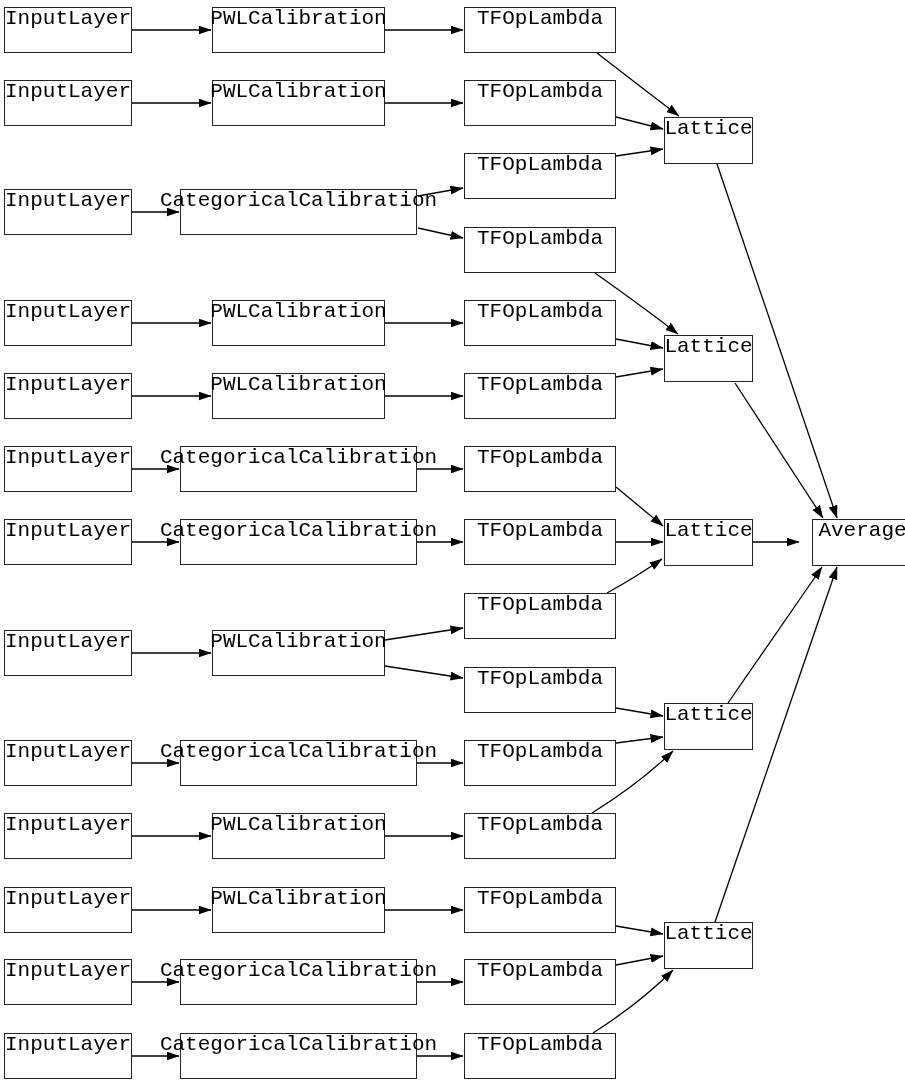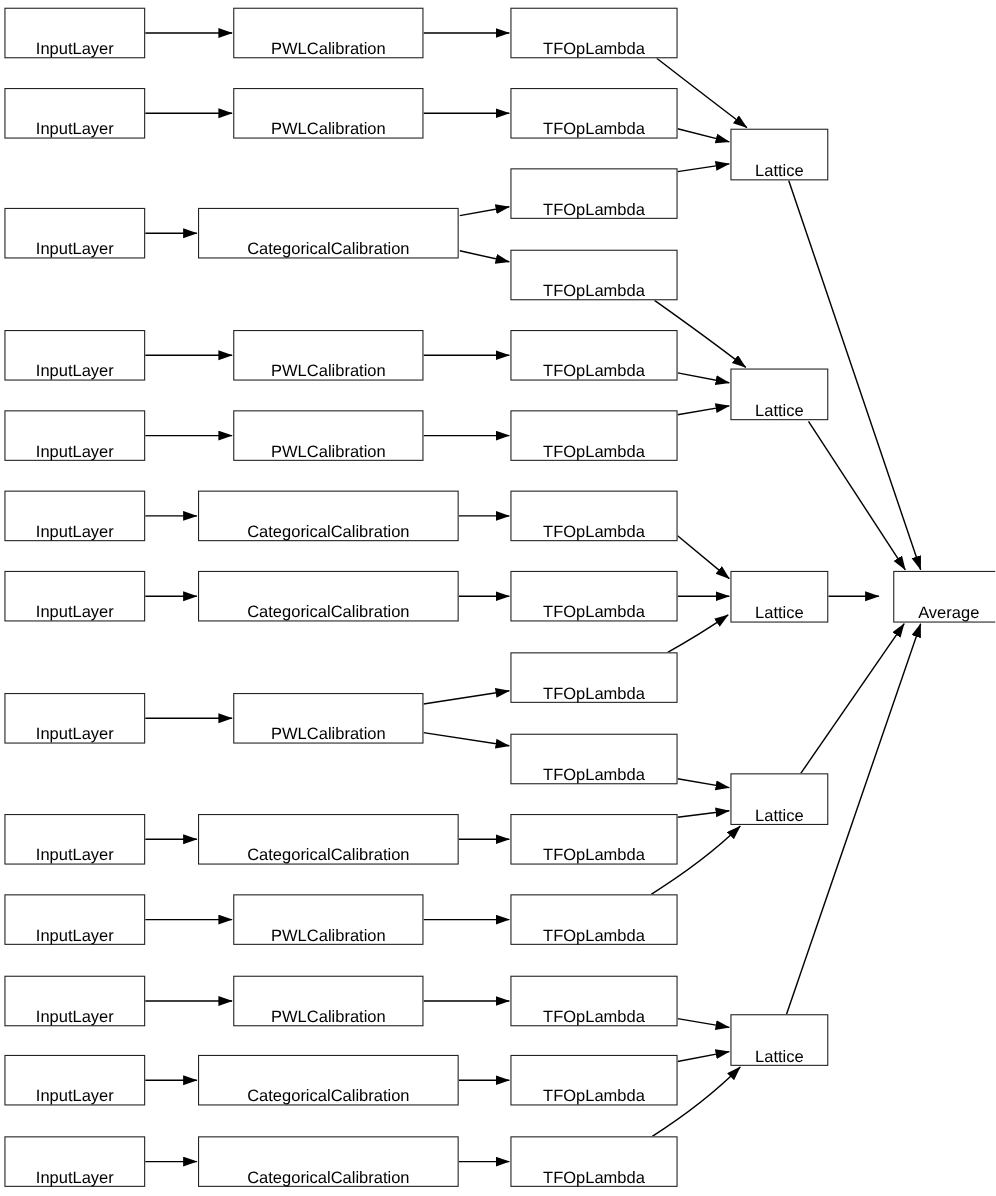--- a/index.html
+++ b/index.html
@@ -20,24 +20,24 @@
     stroke-width: 1.3;
     fill: none;
   }
   .node-layer { position: absolute; left: 0; top: 0; width: 905px; height: 1087px; }
   .node {
     position: absolute;
     box-sizing: border-box;
     background: var(--node-fill, #ffffff);
     border: 1.7px solid var(--node-border, #242424);
     display: flex;
-    align-items: flex-end;
+    align-items: flex-start;
     justify-content: center;
-    font-family: Liberation Sans, sans-serif;
-    font-size: 15px;
+    font-family: Liberation Mono, monospace;
+    font-size: 21px;
     line-height: 1;
     color: var(--text-color, #000000);
     white-space: nowrap;
   }
 </style>
 </head>
 <body>
 
 <div class="canvas">
   <svg class="edge-layer" id="edge-layer" width="905" height="1087" viewBox="0 0 905 1087" xmlns="http://www.w3.org/2000/svg">

